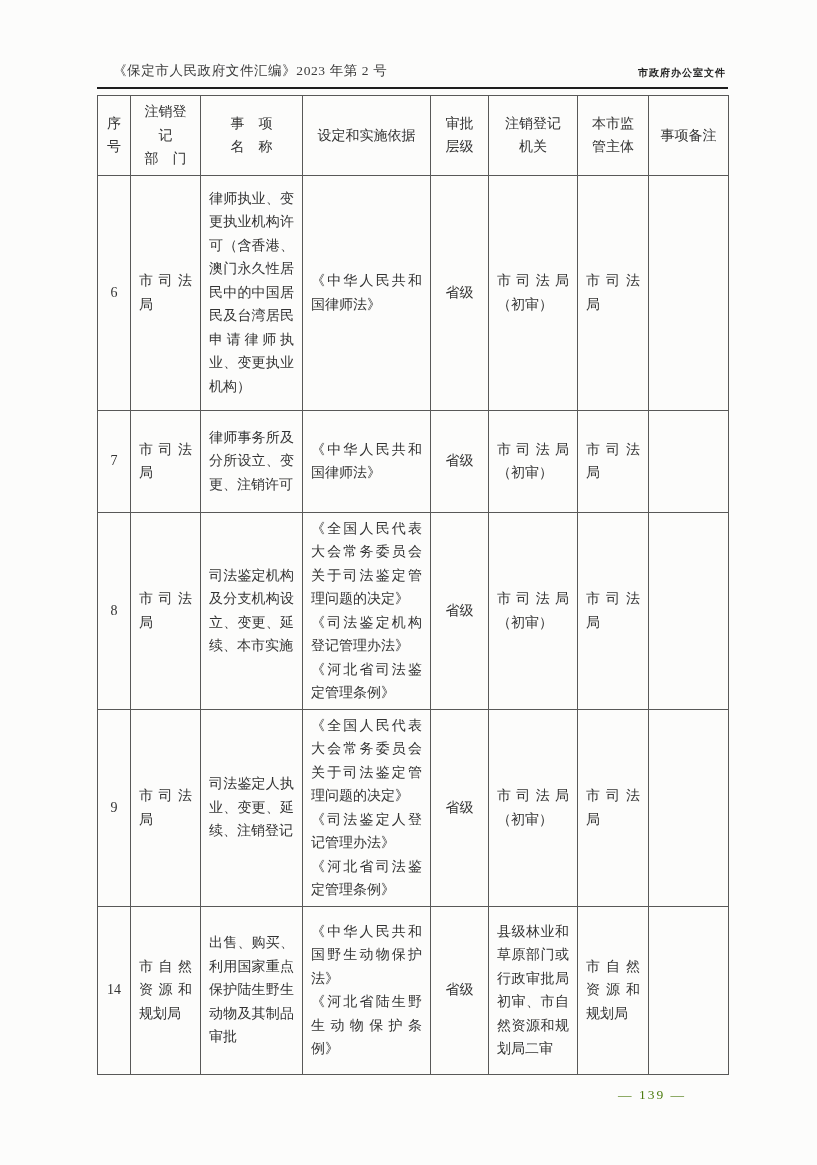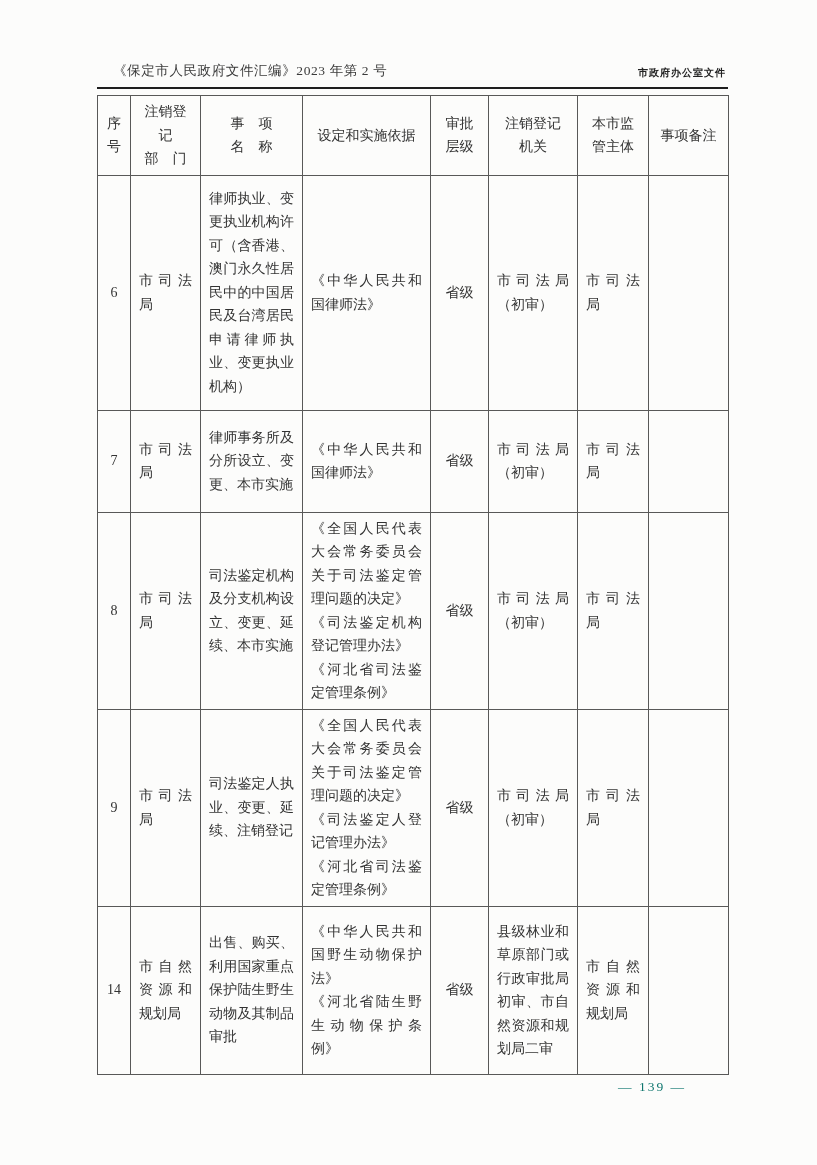--- a/index.html
+++ b/index.html
@@ -98,25 +98,25 @@
     text-align: center;
     padding: 4px 6px;
   }
   td.c-impl, td.c-sup {
     text-align: justify;
     text-justify: inter-character;
     padding: 4px 10px;
   }
   td.c-remark { padding: 4px 6px; }
   .page-number {
-    margin-top: 4px;
+    margin-top: 12px;
     text-align: right;
     padding-right: 42px;
     font-size: 13.5px;
-    color: #0f766e;
+    color: #4d7c0f;
     letter-spacing: 2px;
   }
 </style>
 </head>
 <body>
 
 <div class="content">
 
   <div class="running-head">
     <span class="rh-left">《保定市人民政府文件汇编》2023 年第 2 号</span>
@@ -160,21 +160,21 @@
         <td class="c-item">律师执业、变更执业机构许可（含香港、澳门永久性居民中的中国居民及台湾居民申请律师执业、变更执业机构）</td>
         <td class="c-basis">《中华人民共和国律师法》</td>
         <td class="c-level">省级</td>
         <td class="c-impl">市司法局（初审）</td>
         <td class="c-sup">市司法局</td>
         <td class="c-remark"></td>
       </tr>
       <tr class="h-r7">
         <td class="c-seq">7</td>
         <td class="c-dept">市司法局</td>
-        <td class="c-item">律师事务所及分所设立、变更、本市实施</td>
+        <td class="c-item">律师事务所及分所设立、变更、注销许可</td>
         <td class="c-basis">《中华人民共和国律师法》</td>
         <td class="c-level">省级</td>
         <td class="c-impl">市司法局（初审）</td>
         <td class="c-sup">市司法局</td>
         <td class="c-remark"></td>
       </tr>
       <tr class="h-r8">
         <td class="c-seq">8</td>
         <td class="c-dept">市司法局</td>
         <td class="c-item">司法鉴定机构及分支机构设立、变更、延续、本市实施</td>

